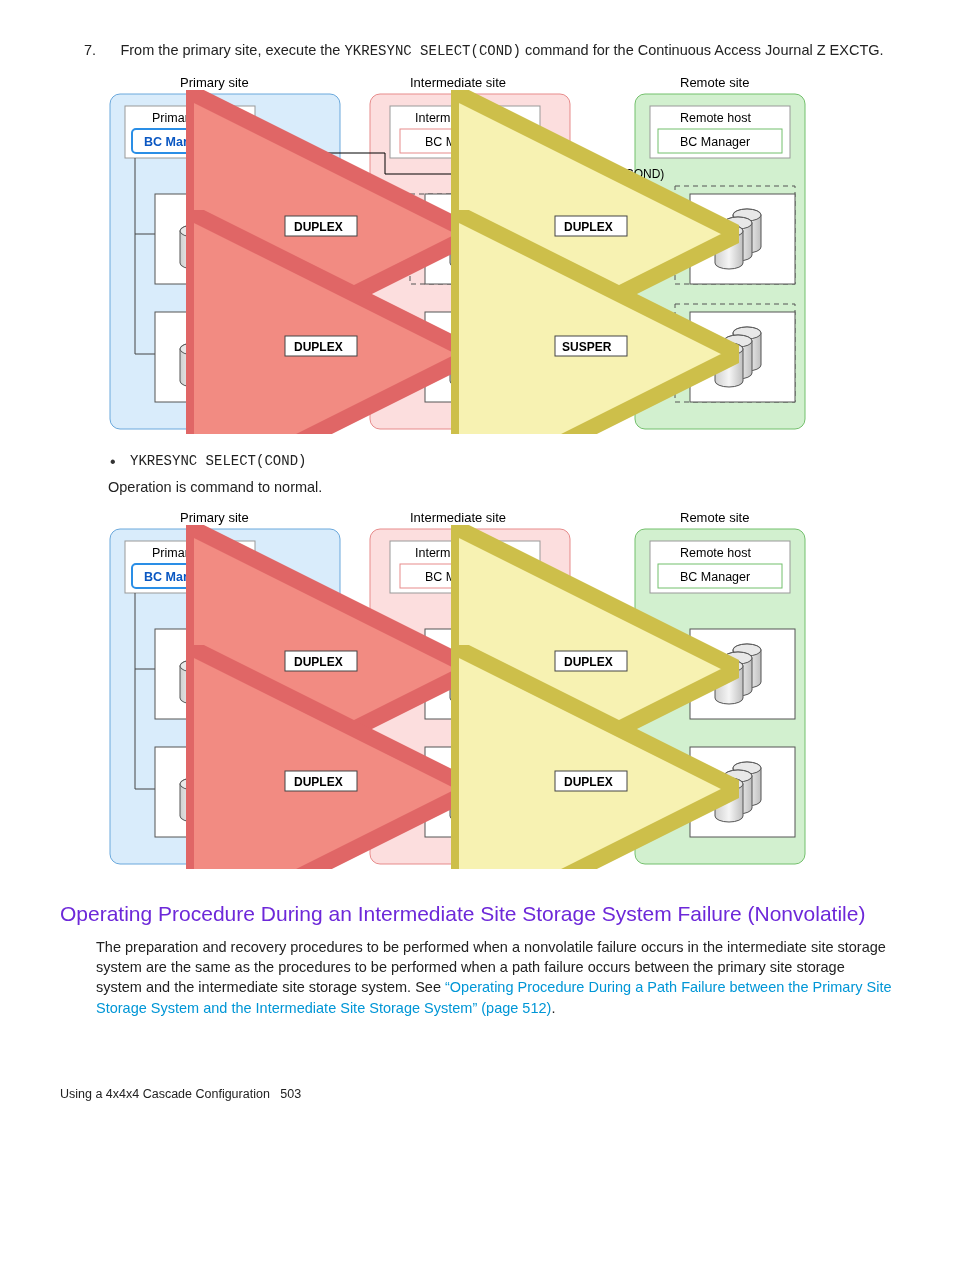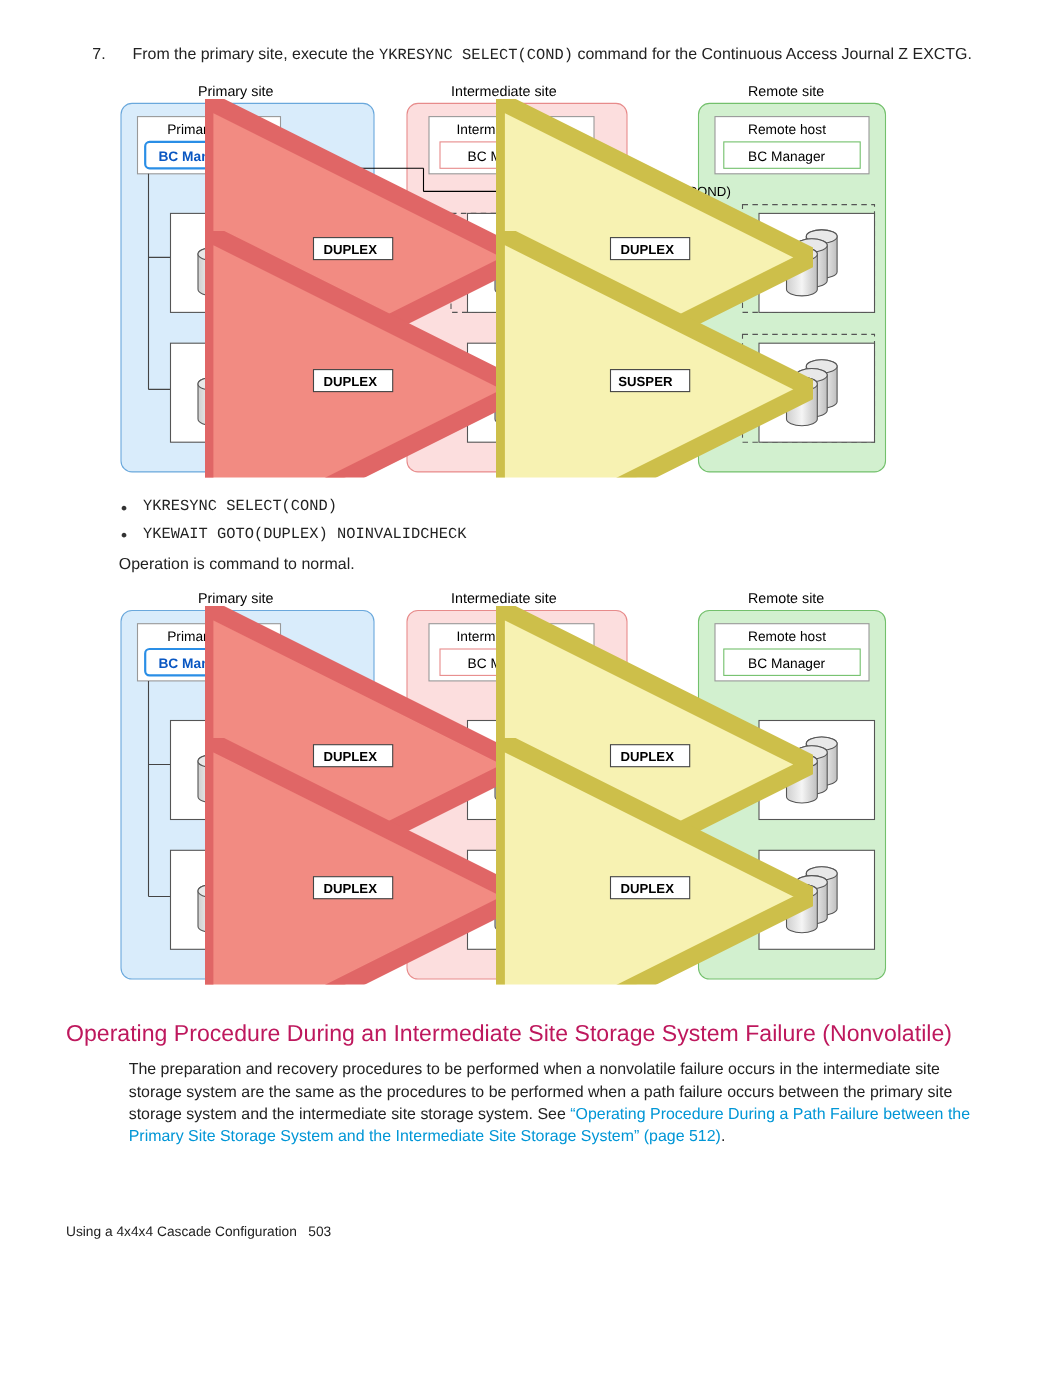--- a/index.html
+++ b/index.html
@@ -18,26 +18,26 @@
   .diagram-wrap { margin: 12px 0 18px 40px; }
   .diagram-svg { display: block; }
   ul.cmds { list-style: none; padding: 0; margin: 8px 0 6px 48px; }
   ul.cmds li { position: relative; padding-left: 22px; margin: 6px 0; }
   ul.cmds li::before {
     content: "•"; position: absolute; left: 0; top: 0;
     color: #333; font-size: 16px;
   }
   .para { margin: 4px 0 12px 48px; }
   h2.section {
-    color: #be185d;
+    color: #6d28d9;
     font-weight: normal;
     font-size: 21px;
     margin: 30px 0 8px 0;
   }
-  .body-indent { margin: 0 0 0 57px; }
+  .body-indent { margin: 0 0 0 36px; }
   .link { color: #0096D6; }
   .footer { font-size: 12.5px; margin-top: 68px; }
 </style>
 </head>
 <body>
 
 <div class="step-row">
   <div class="step-num">7.</div>
   <div class="step-body">
     <span>From the primary site, execute the </span><span class="mono">YKRESYNC SELECT(COND)</span><span> command for the Continuous Access Journal Z EXCTG.</span>
@@ -135,21 +135,20 @@
   <text x="464" y="157" font-size="12" font-weight="bold" id="d1-dup3">DUPLEX</text>
 
   <line x1="430" y1="280" x2="575" y2="280" stroke="#f7f2b2" stroke-width="16" marker-end="url(#arrY)"></line>
   <rect x="455" y="262" width="72" height="20" fill="#fff" stroke="#444"></rect>
   <text x="462" y="277" font-size="12" font-weight="bold" id="d1-sus">SUSPER</text>
 </svg>
 </div>
 
 <ul class="cmds">
   <li class="mono">YKRESYNC SELECT(COND)</li>
-  <li class="mono">YKEWAIT GOTO(DUPLEX) NOINVALIDCHECK</li>
 </ul>
 
 <div class="para">Operation is command to normal.</div>
 
 <div class="diagram-wrap">
 <svg class="diagram-svg" width="710" height="360" viewBox="0 0 710 360">
   <text x="80" y="13" font-size="13" id="d2-ps">Primary site</text>
   <text x="310" y="13" font-size="13" id="d2-is">Intermediate site</text>
   <text x="580" y="13" font-size="13" id="d2-rs">Remote site</text>
 

